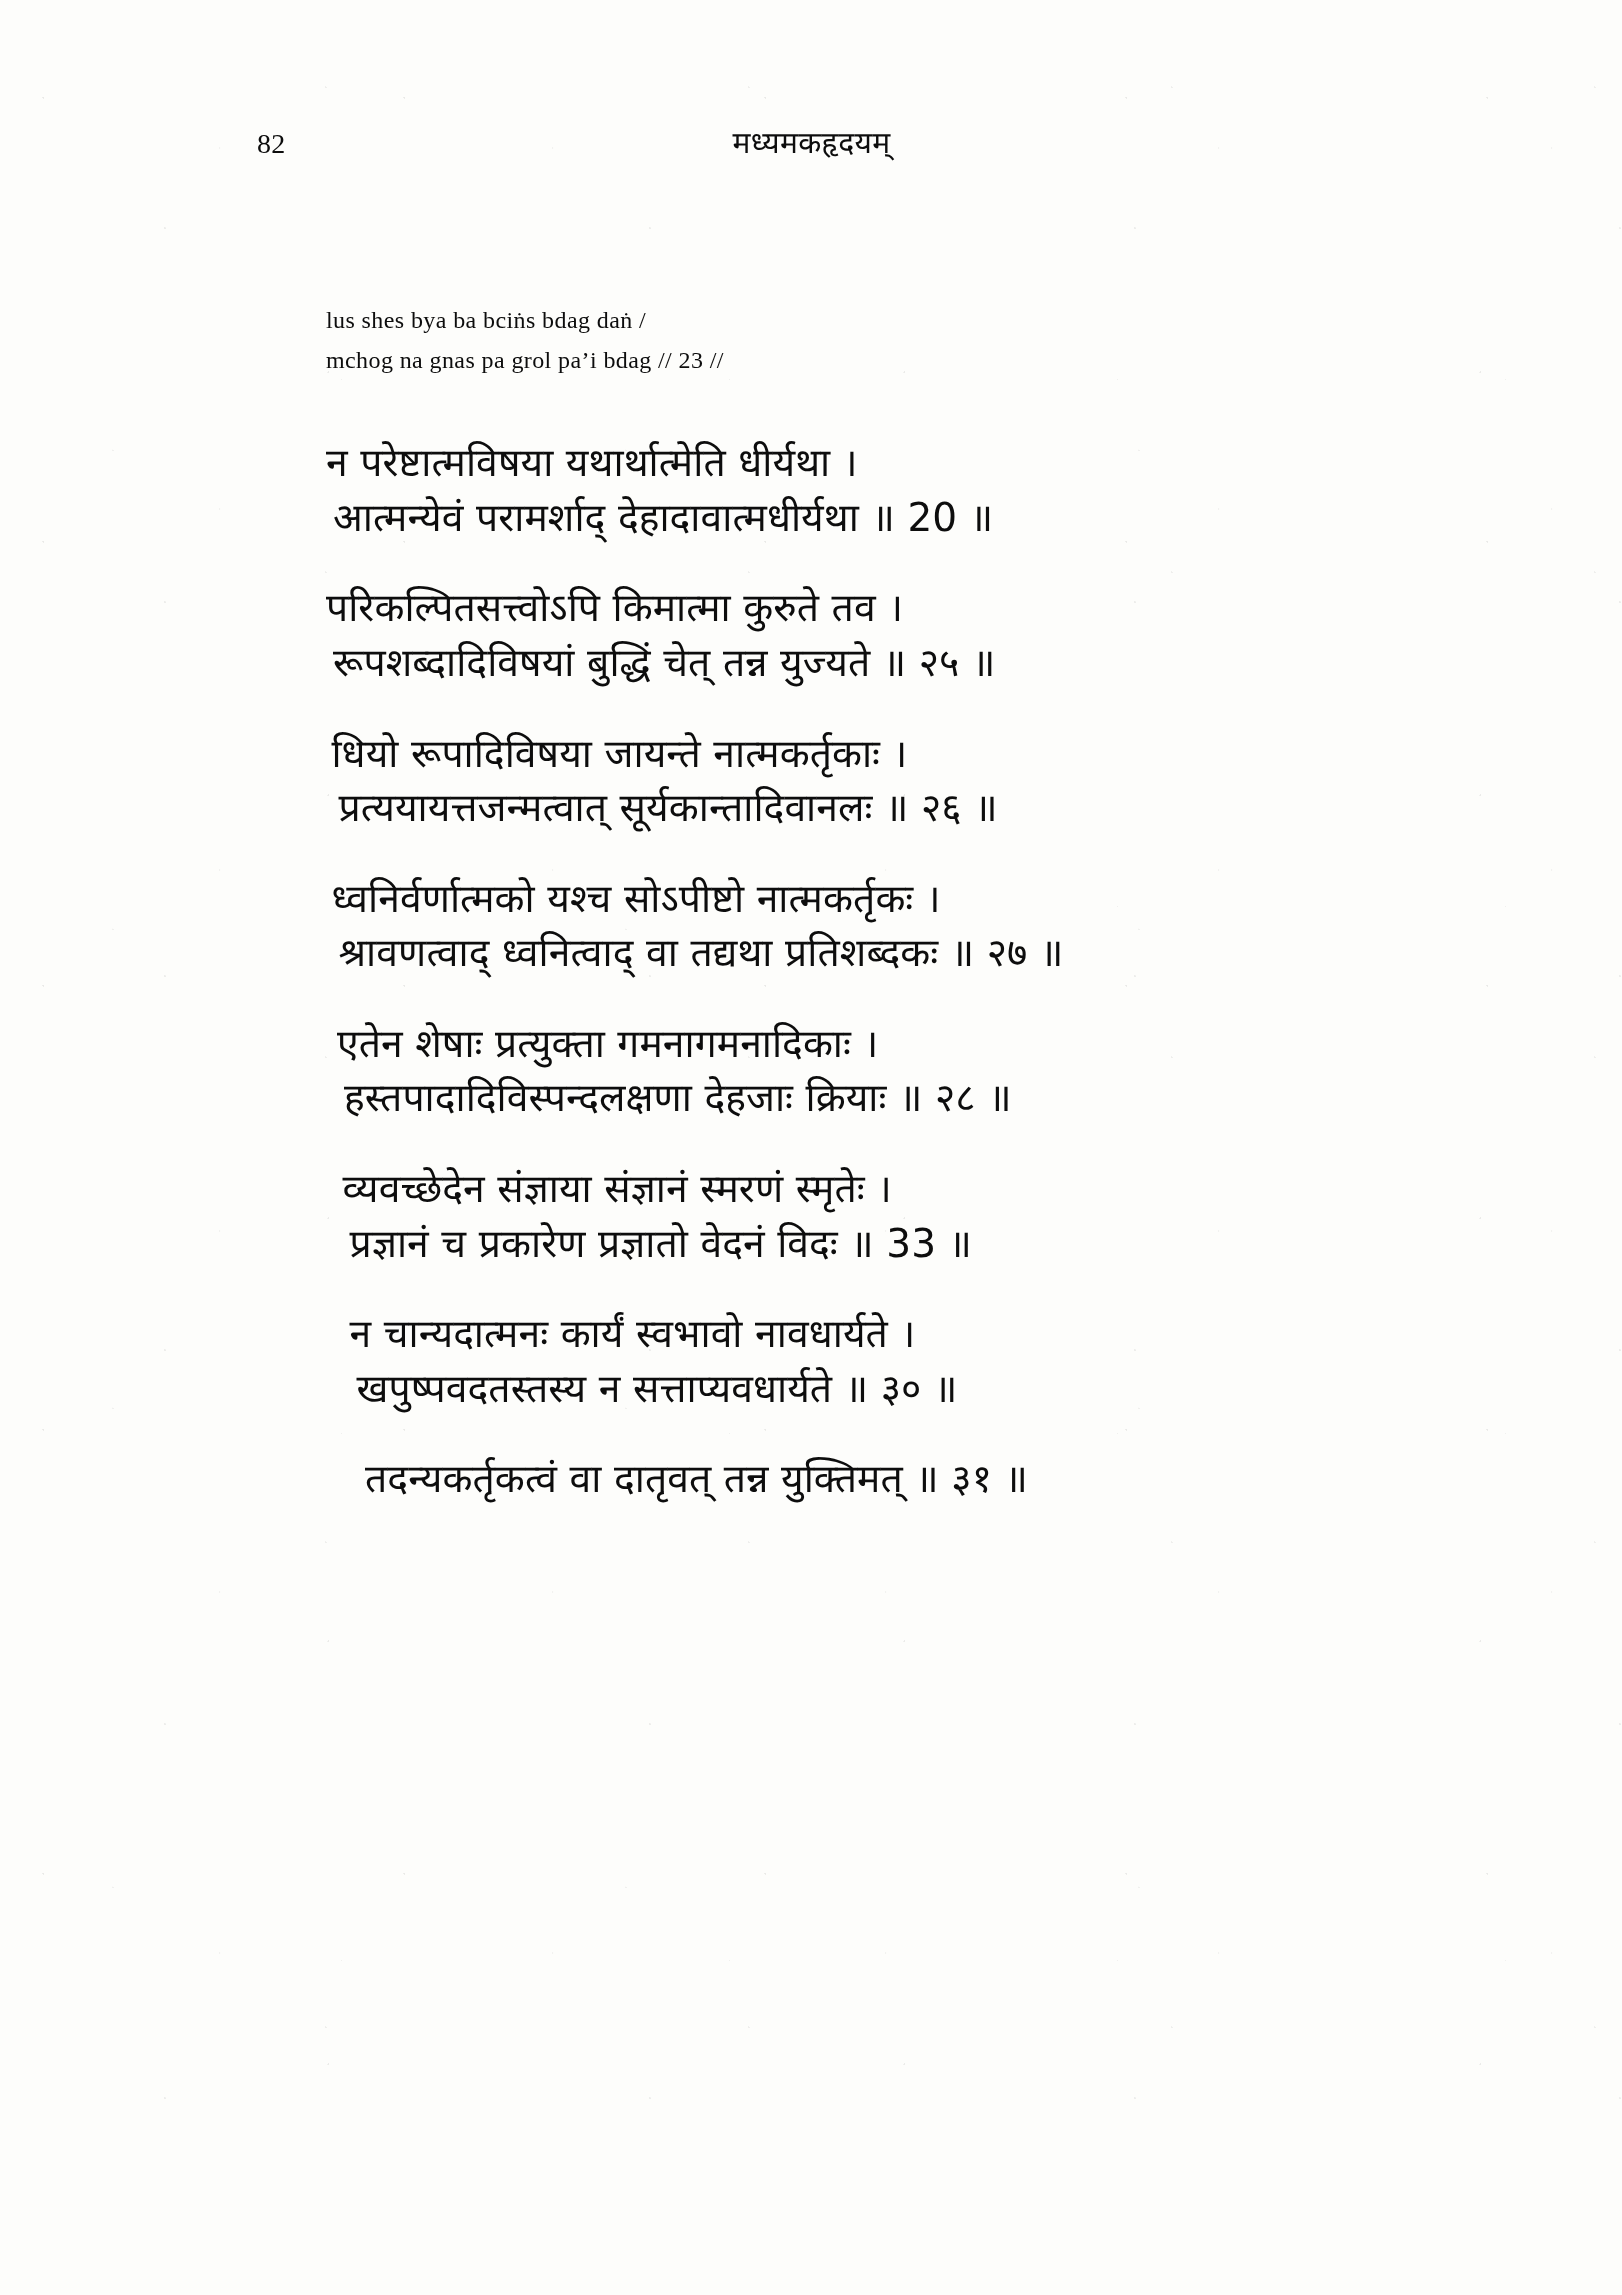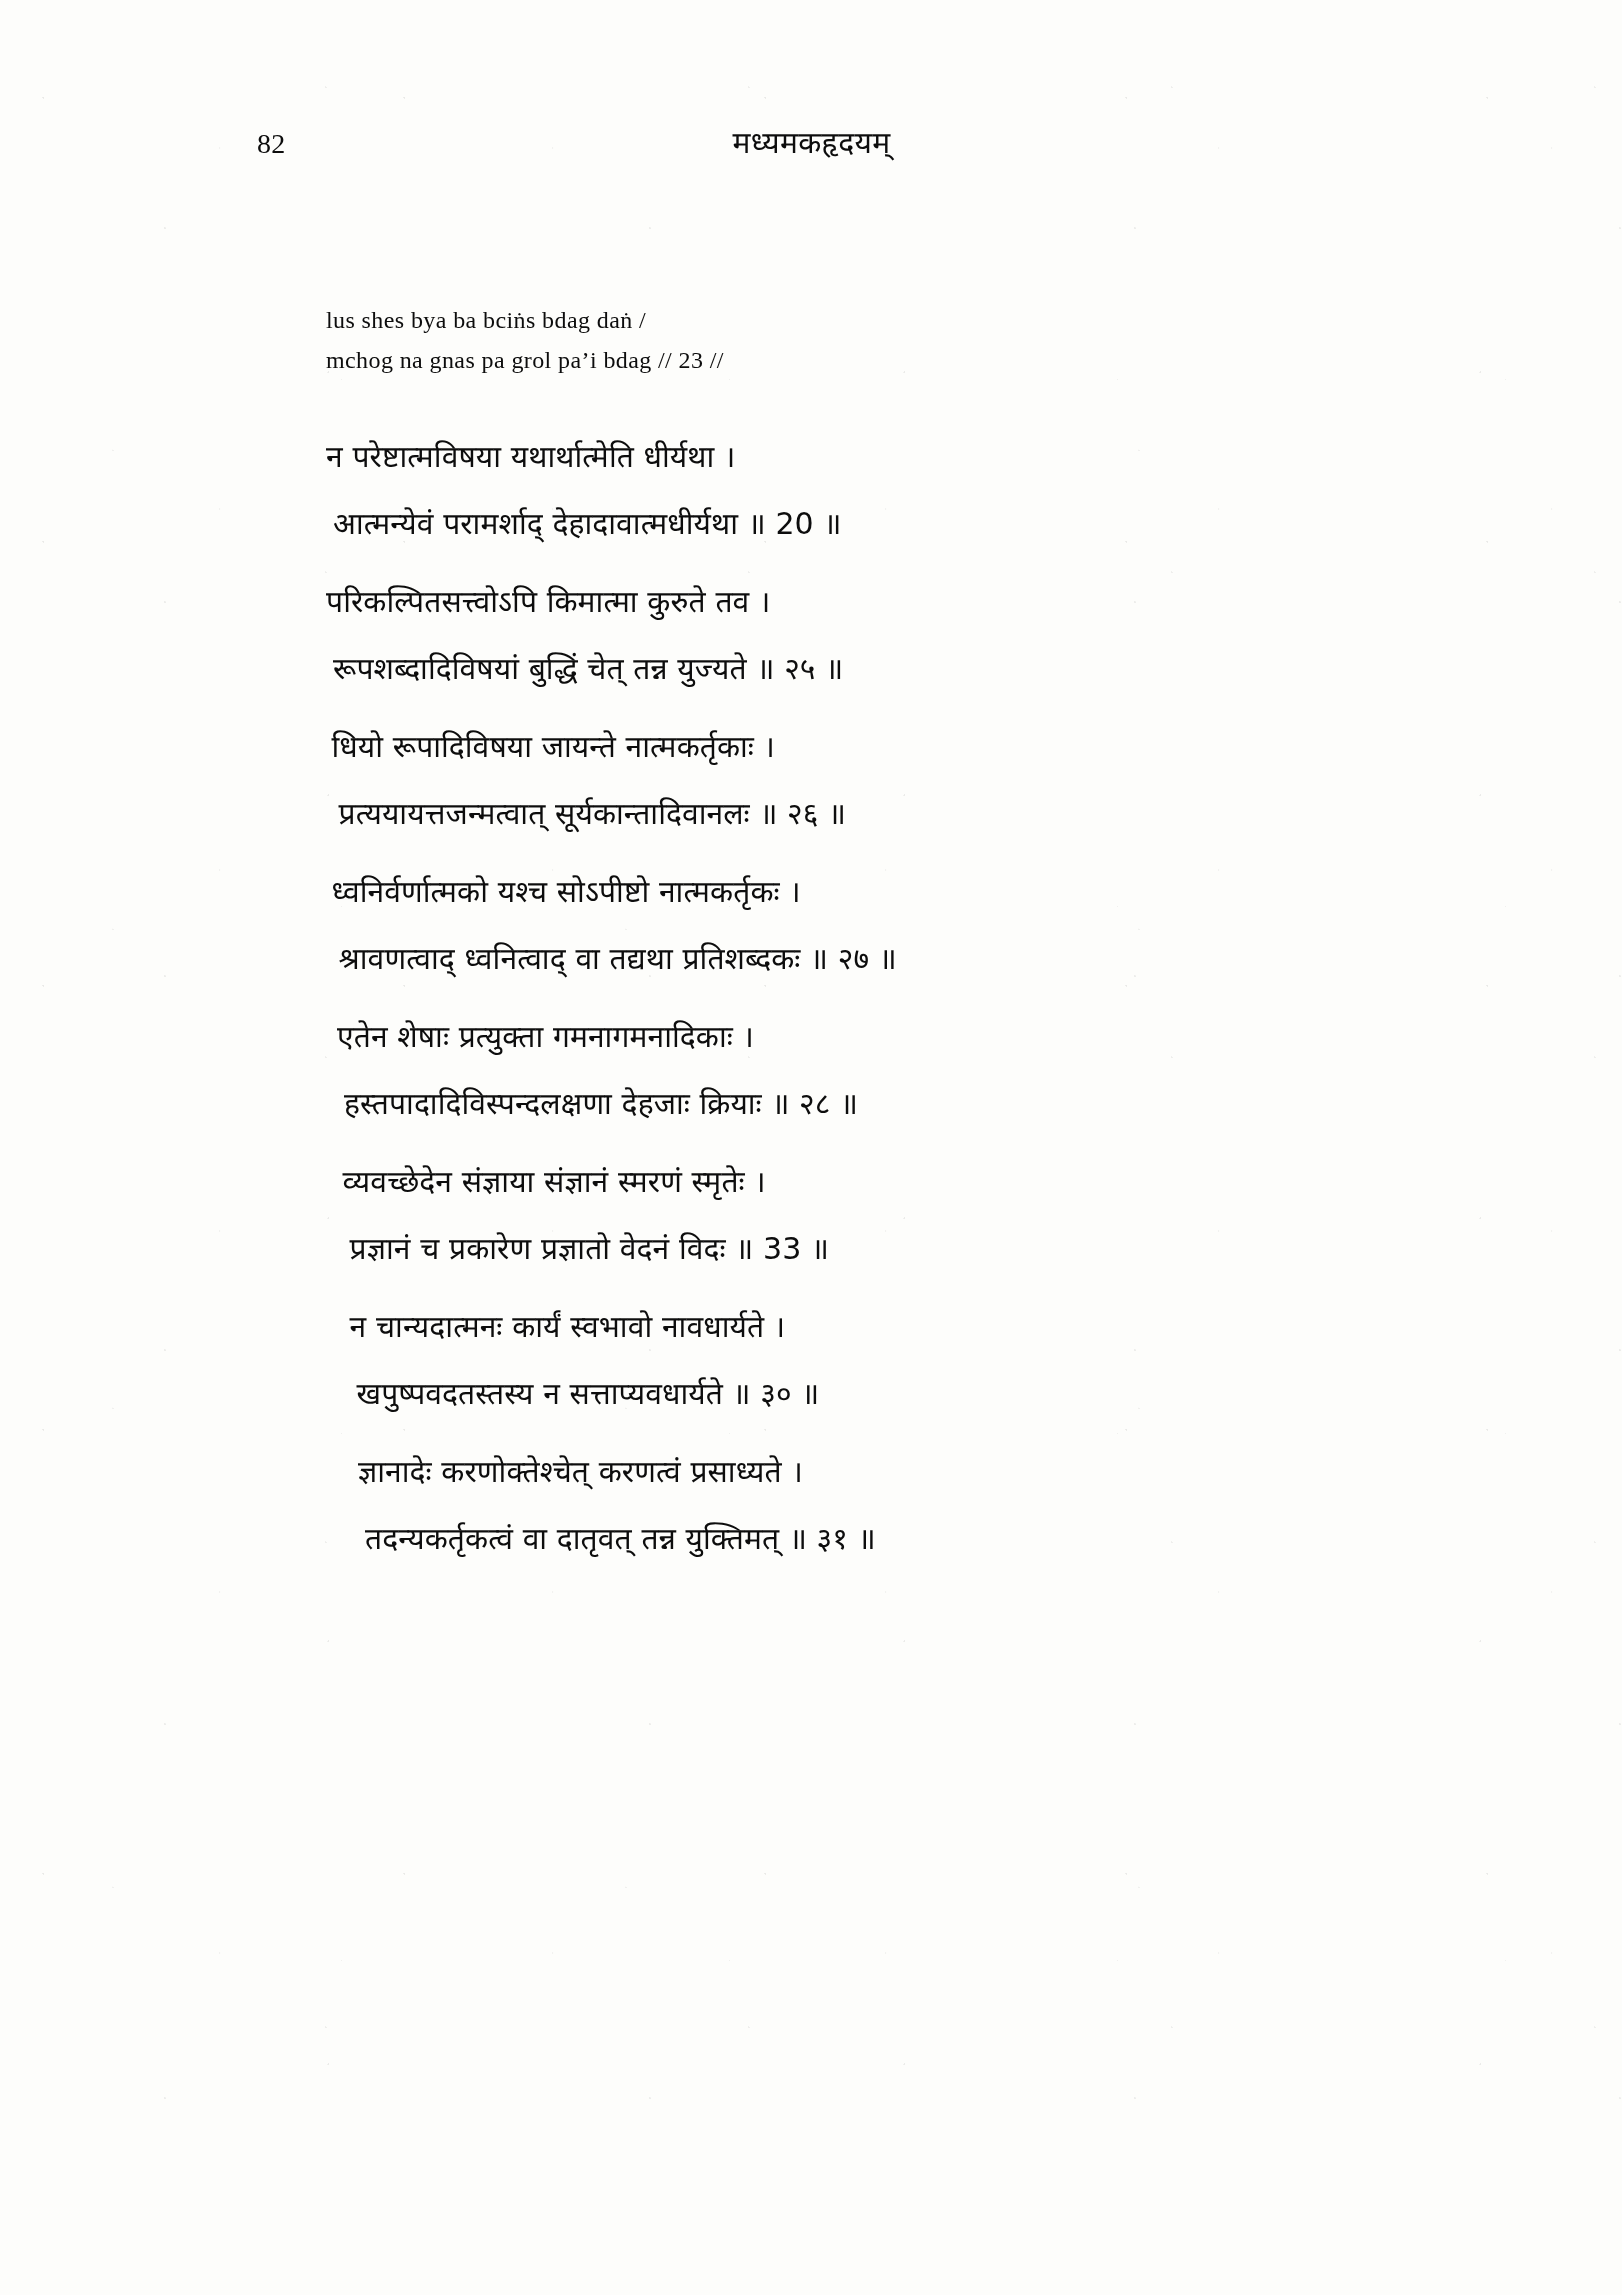--- a/index.html
+++ b/index.html
@@ -81,25 +81,24 @@
   }
   .tib-line + .tib-line {
     margin-top: 9.7px;
   }
 
   .verse {
     margin-bottom: 36px;
     font-family: "DejaVu Sans", "Liberation Sans", sans-serif;
   }
   .verse .v-line {
-    font-size: 30px;
+    font-size: 39px;
     line-height: 1.40;
     white-space: nowrap;
     letter-spacing: 0.1px;
-    margin-top: 25px;
   }
   .verse .v-line.indent-1 { padding-left: 0px; }
   .verse .v-line.indent-2 { padding-left: 7px; }
 
   
   .off-0  { margin-left: 0px; }
   .off-8  { margin-left: 5.5px; }
   .off-16 { margin-left: 11px; }
   .off-24 { margin-left: 16.6px; }
   .off-34 { margin-left: 23.6px; }
@@ -152,19 +151,18 @@
       <div class="v-line indent-1">व्यवच्छेदेन संज्ञाया संज्ञानं स्मरणं स्मृतेः ।</div>
       <div class="v-line indent-2">प्रज्ञानं च प्रकारेण प्रज्ञातो वेदनं विदः ॥ 33 ॥</div>
     </div>
 
     <div class="verse off-34">
       <div class="v-line indent-1">न चान्यदात्मनः कार्यं स्वभावो नावधार्यते ।</div>
       <div class="v-line indent-2">खपुष्पवदतस्तस्य न सत्ताप्यवधार्यते ॥ ३० ॥</div>
     </div>
 
     <div class="verse off-46">
-      <div class="v-line indent-1">ज्ञानादेः करणोक्तेश्चेत् करणत्वं प्रसाध्यते ।</div>
       <div class="v-line indent-2">तदन्यकर्तृकत्वं वा दातृवत् तन्न युक्तिमत् ॥ ३१ ॥</div>
     </div>
 
   </div>
 </div>
 
 
 </body></html>

